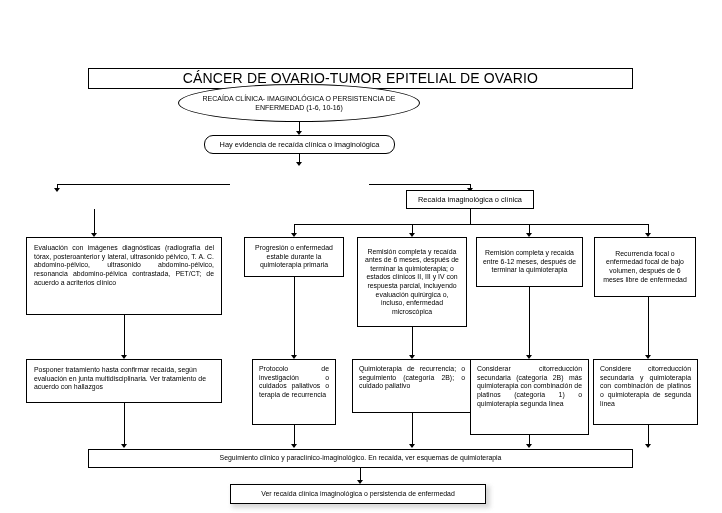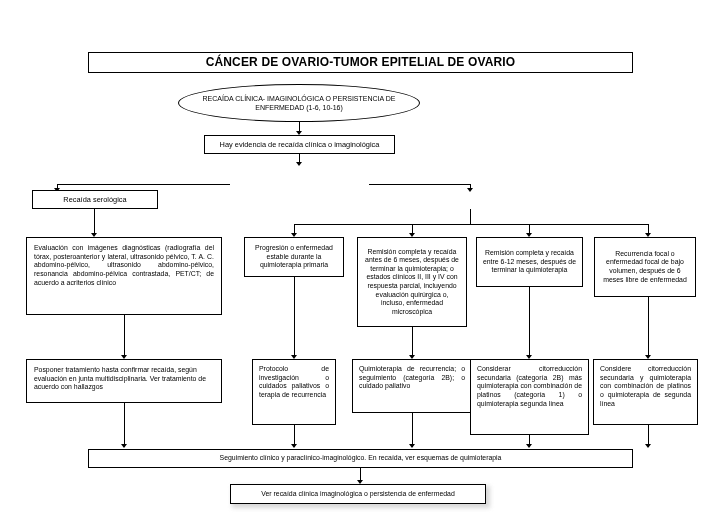--- a/index.html
+++ b/index.html
@@ -28,23 +28,24 @@
     justify-content: center;
     text-align: center;
     line-height: 1.25;
     padding: 3px 5px;
     z-index: 3;
   }
   .node > span { display: block; width: 100%; }
   .just { text-align: justify; text-align-last: left; }
   .just > span { text-align: justify; }
   .t-title {
-    font-size: 12px;
-    font-weight: bold;
+    font-size: 14px;
+    font-weight: normal;
     letter-spacing: 0.15px;
+    margin-top: 16px;
   }
   .t-sm   { font-size: 7.4px; }
   .t-xs   { font-size: 6.9px; }
   .t-ell  { font-size: 7.0px; }
 
   
   .ellipse {
     position: absolute;
     box-sizing: border-box;
     border: 1px solid #000000;
@@ -103,38 +104,38 @@
     <span>CÁNCER DE OVARIO-TUMOR EPITELIAL DE OVARIO</span>
   </div>
 
   <div class="ellipse t-ell" style="left:178px; top:84px; width:242px; height:38px;">
     <span style="padding:0 14px;">RECAÍDA CLÍNICA- IMAGINOLÓGICA O PERSISTENCIA DE ENFERMEDAD (1-6, 10-16)</span>
   </div>
 
   <div class="ln vl" style="left:299px; top:122px; height:11px;"></div>
   <div class="arrow" style="left:296px; top:131px;"></div>
 
-  <div class="node t-sm" style="left:204px; top:135px; width:191px; height:19px;">
+  <div class="node t-sm" style="left:204px; top:135px; width:191px; height:19px;border-radius:9px;">
     <span>Hay evidencia de recaída clínica o imaginológica</span>
   </div>
 
   <div class="ln vl" style="left:299px; top:154px; height:10px;"></div>
   <div class="arrow" style="left:296px; top:162px;"></div>
 
 
   <div class="ln hl" style="left:57px; top:184px; width:173px;"></div>
   <div class="ln vl" style="left:57px; top:184px; height:6px;"></div>
   <div class="arrow" style="left:54px; top:188px;"></div>
 
   <div class="ln hl" style="left:369px; top:184px; width:102px;"></div>
   <div class="ln vl" style="left:470px; top:184px; height:6px;"></div>
   <div class="arrow" style="left:467px; top:188px;"></div>
 
-  <div class="node t-sm" style="left:32px; top:190px; width:126px; height:19px;">
-    <span>Recaída serológica</span>
+  <div class="node t-sm" style="left:406px; top:190px; width:128px; height:19px;">
+    <span>Recaída imaginológica o clínica</span>
   </div>
 
   <div class="ln vl" style="left:94px; top:209px; height:26px;"></div>
   <div class="arrow" style="left:91px; top:233px;"></div>
 
   <div class="node t-xs just" style="left:26px; top:237px; width:196px; height:78px; align-items:flex-start; padding:6px 7px;">
     <span>Evaluación con imágenes diagnósticas (radiografía del tórax, posteroanterior y lateral, ultrasonido pélvico, T. A. C. abdomino-pélvico, ultrasonido abdomino-pélvico, resonancia abdomino-pélvica contrastada, PET/CT; de acuerdo a acriterios clínico</span>
   </div>
   <div class="ln vl" style="left:124px; top:315px; height:42px;"></div>
   <div class="arrow" style="left:121px; top:355px;"></div>

